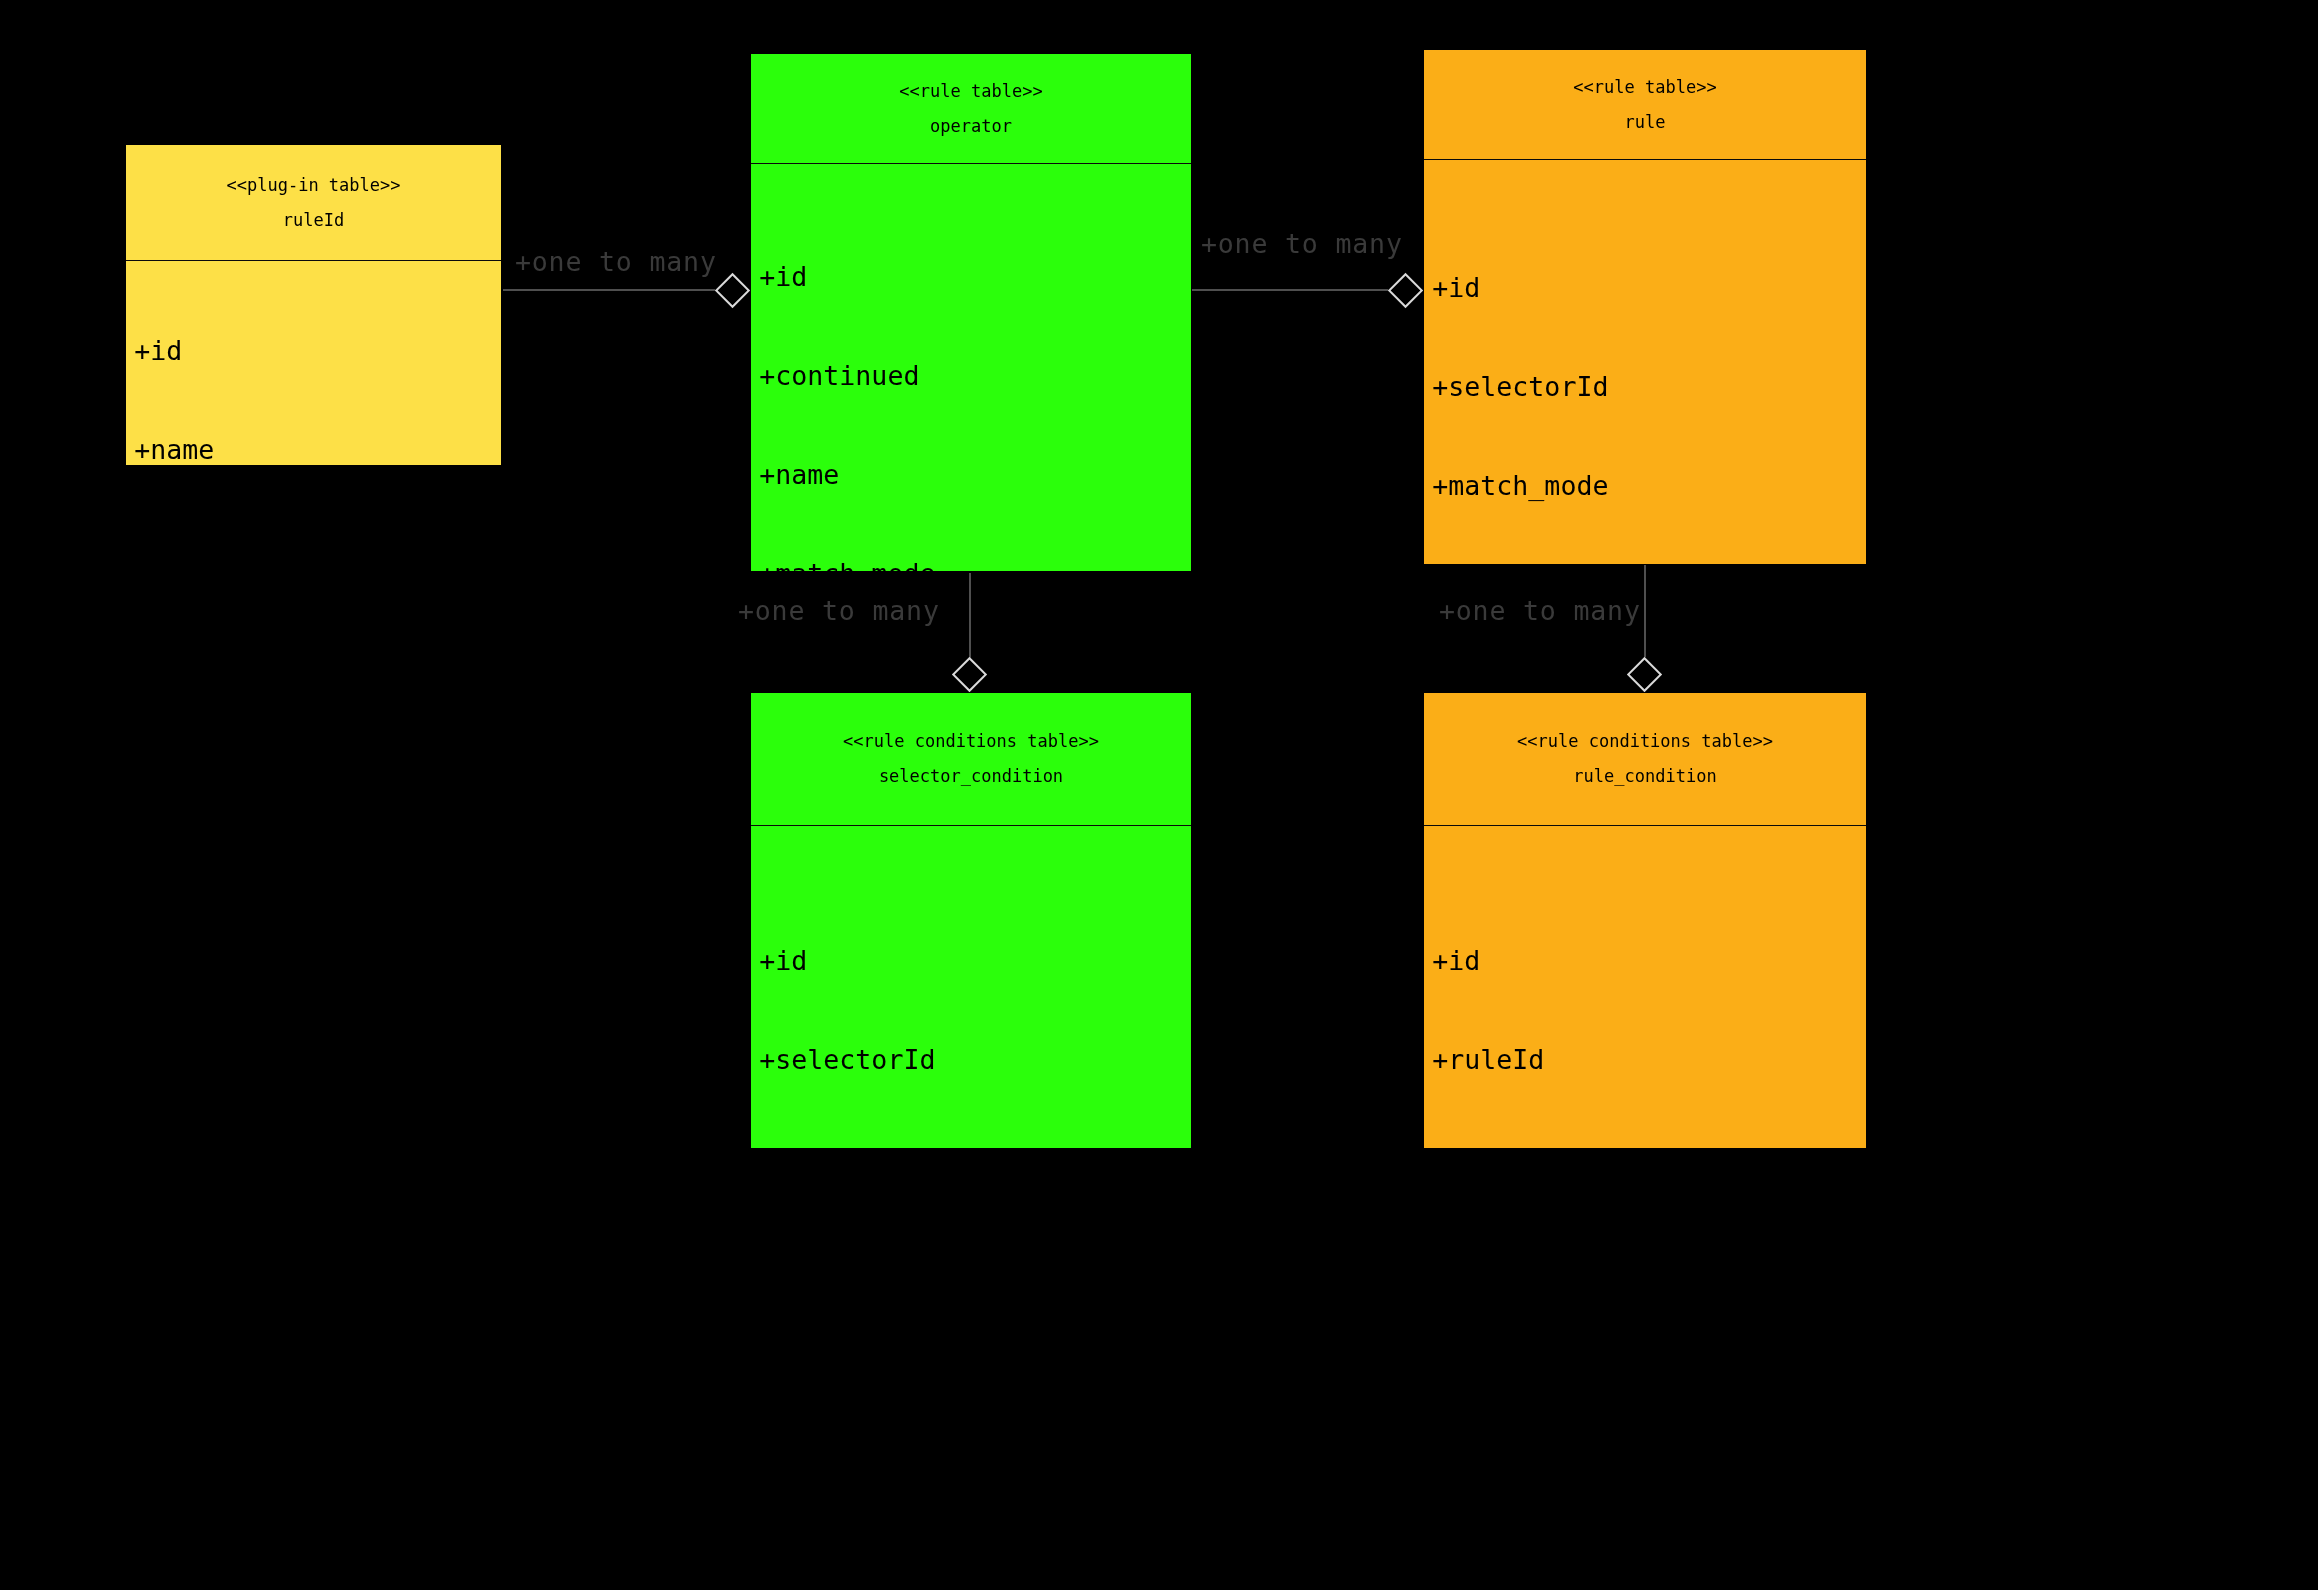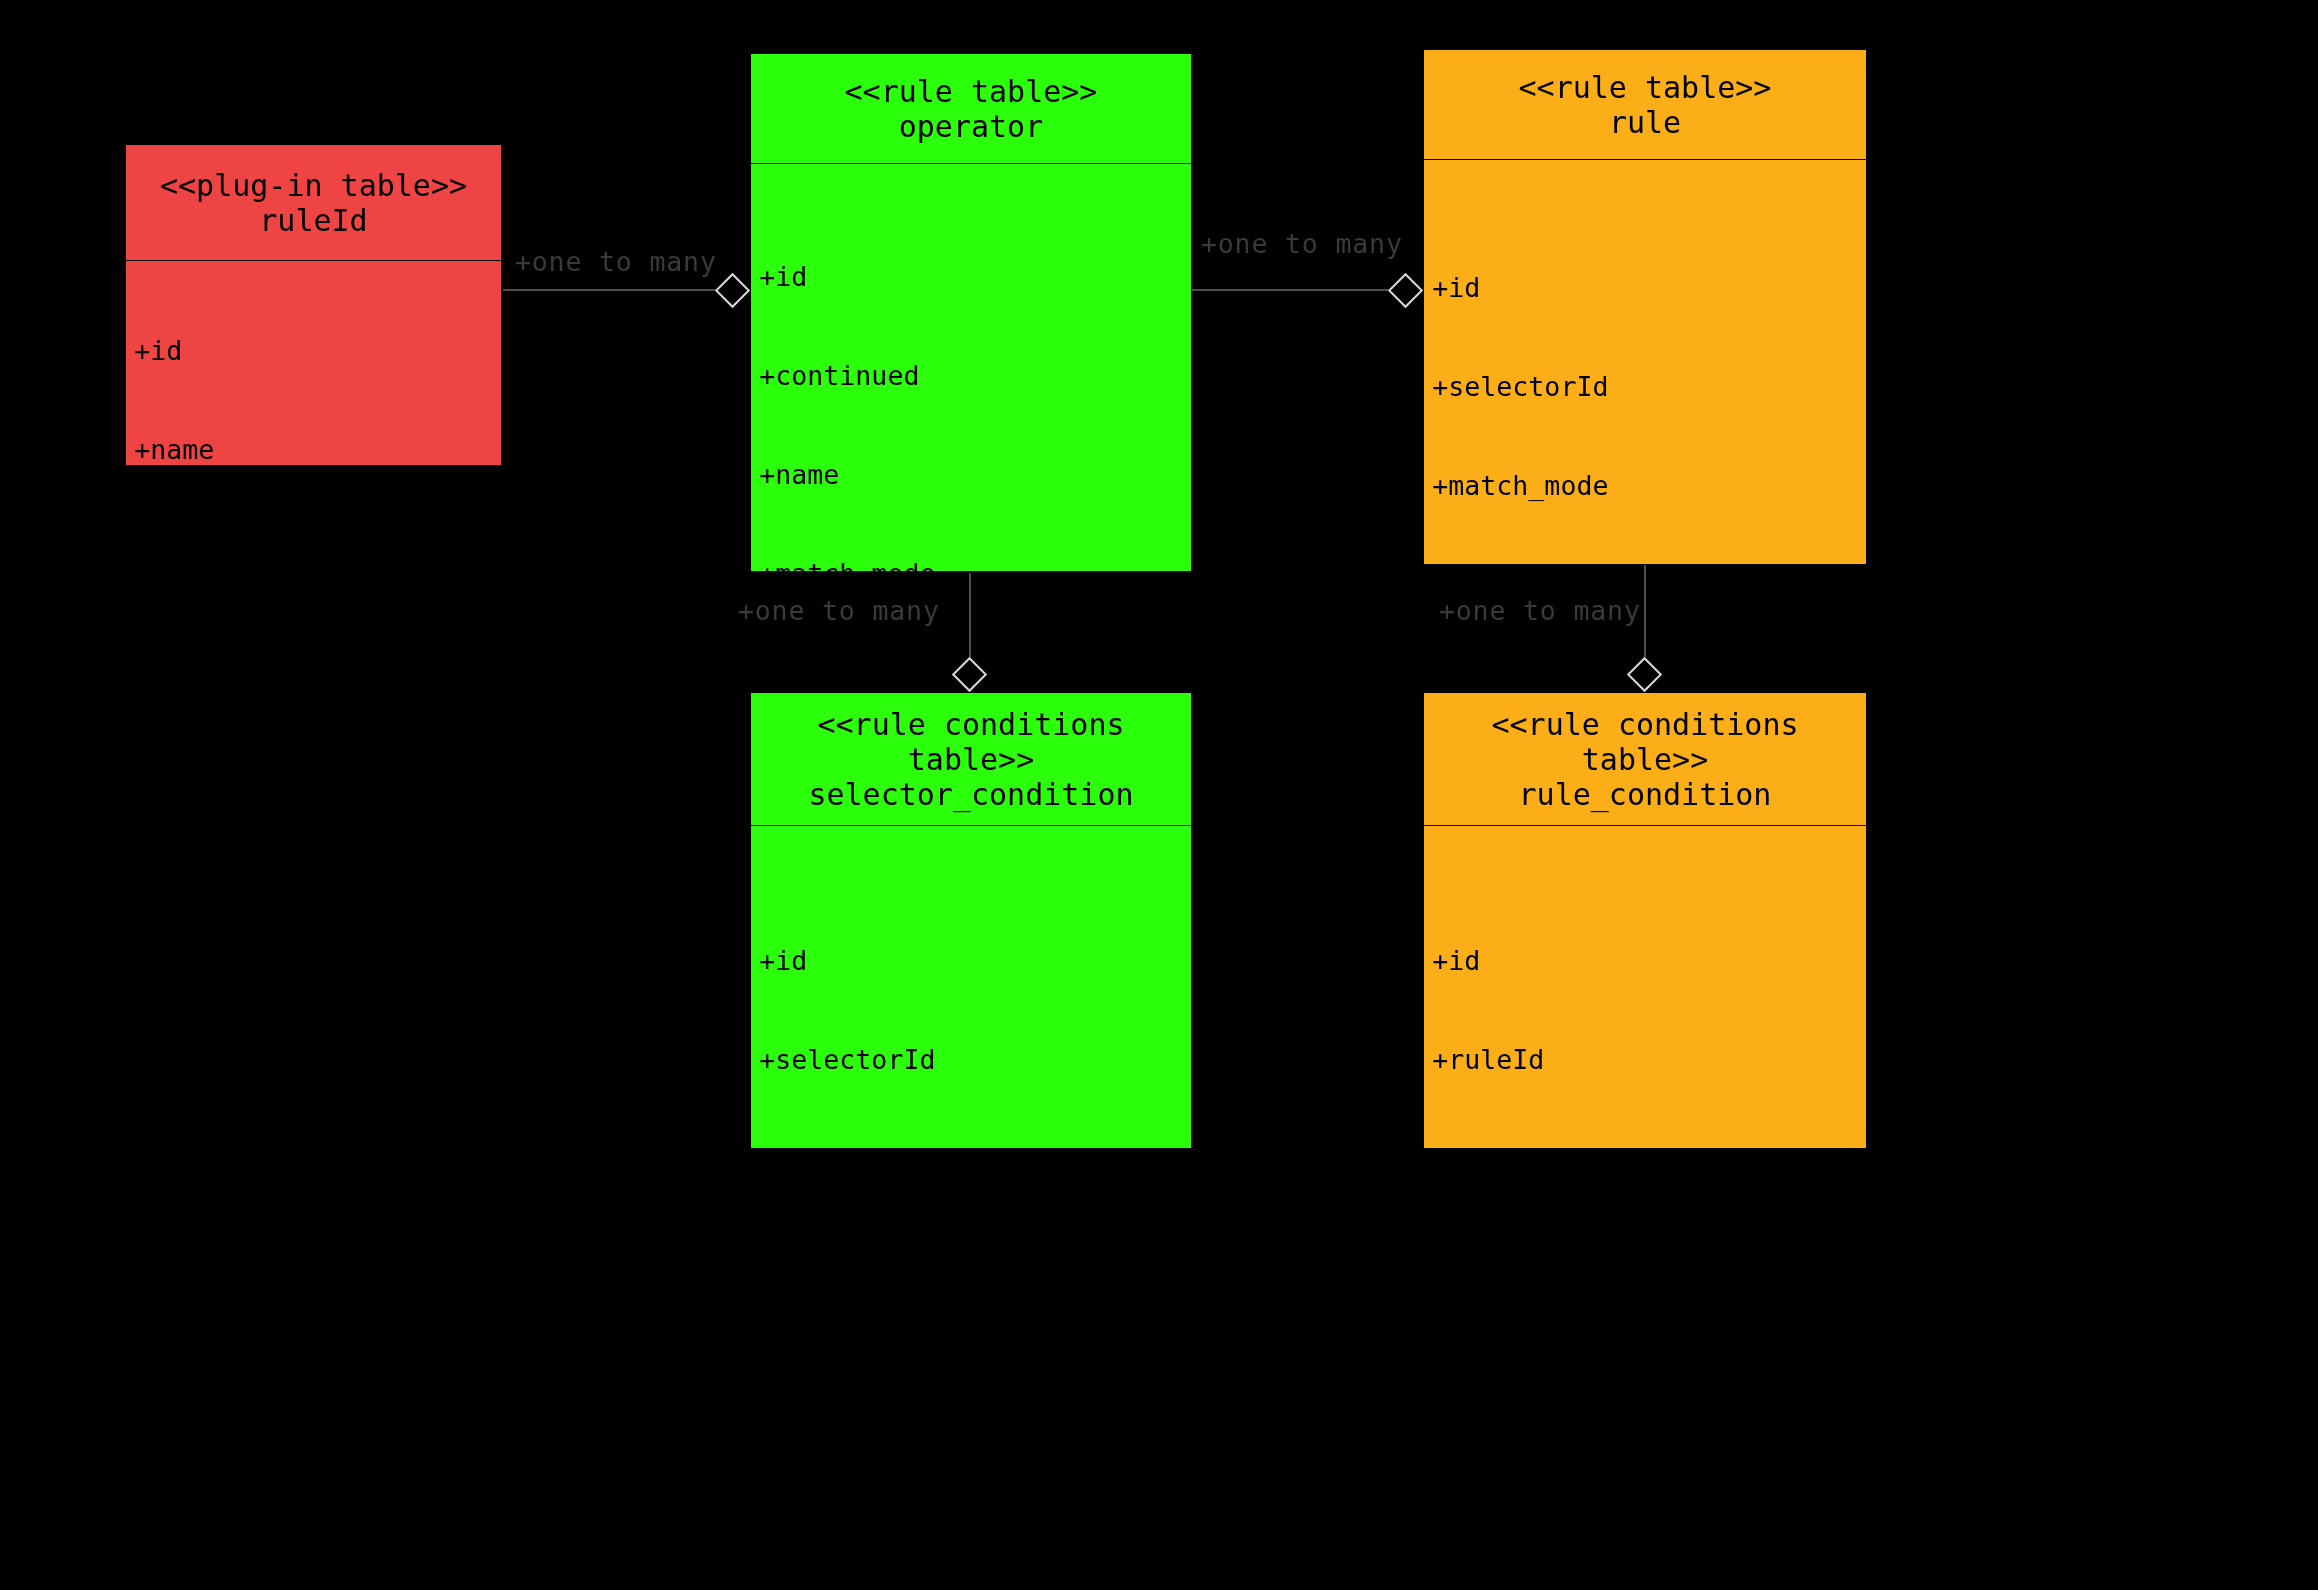--- a/index.html
+++ b/index.html
@@ -15,30 +15,30 @@
   
   .entity {
     position: absolute;
     border: 1.7px solid #000000;
     color: #000000;
   }
   .entity-header {
     display: flex; flex-direction: column;
     align-items: center; justify-content: center;
     border-bottom: 1.7px solid #0a0a0a;
-    font-size: 30px; line-height: 35px;
+    font-size: 17px; line-height: 35px;
     text-align: center;
     width: 100%;
   }
   .entity-attrs {
     font-size: 26.6px; line-height: 33px;
     padding-left: 8.3px;
     white-space: pre;
   }
-  .c-plugin   { background: #ef4444; }
+  .c-plugin   { background: #fde047; }
   .c-selector { background: #2BFF0B; }
   .c-rule     { background: #FBAE17; }
 
   
   .rel-line { position: absolute; background: #4f4f4f; }
   .diamond {
     position: absolute;
     width: 25px; height: 25px;
     border: 2.5px solid #d9d9d9;
     background: #000000;

